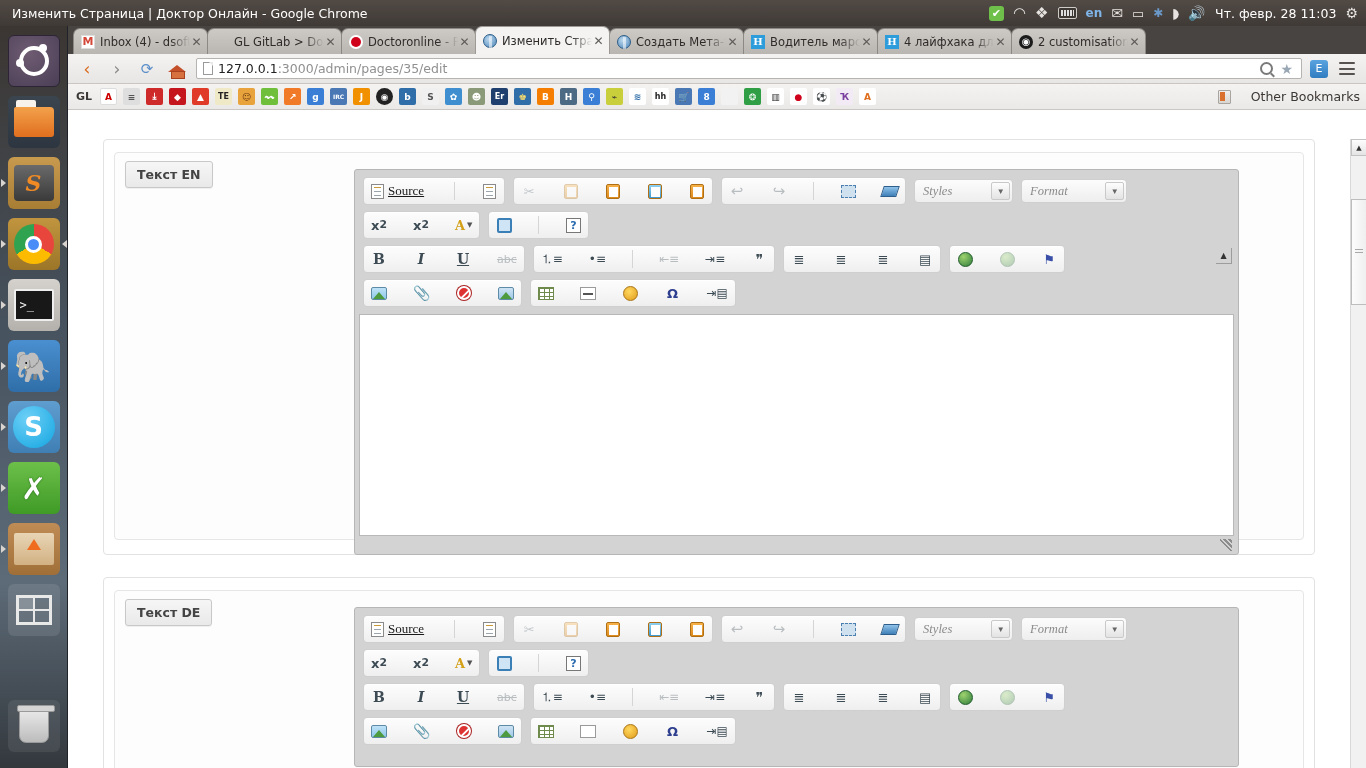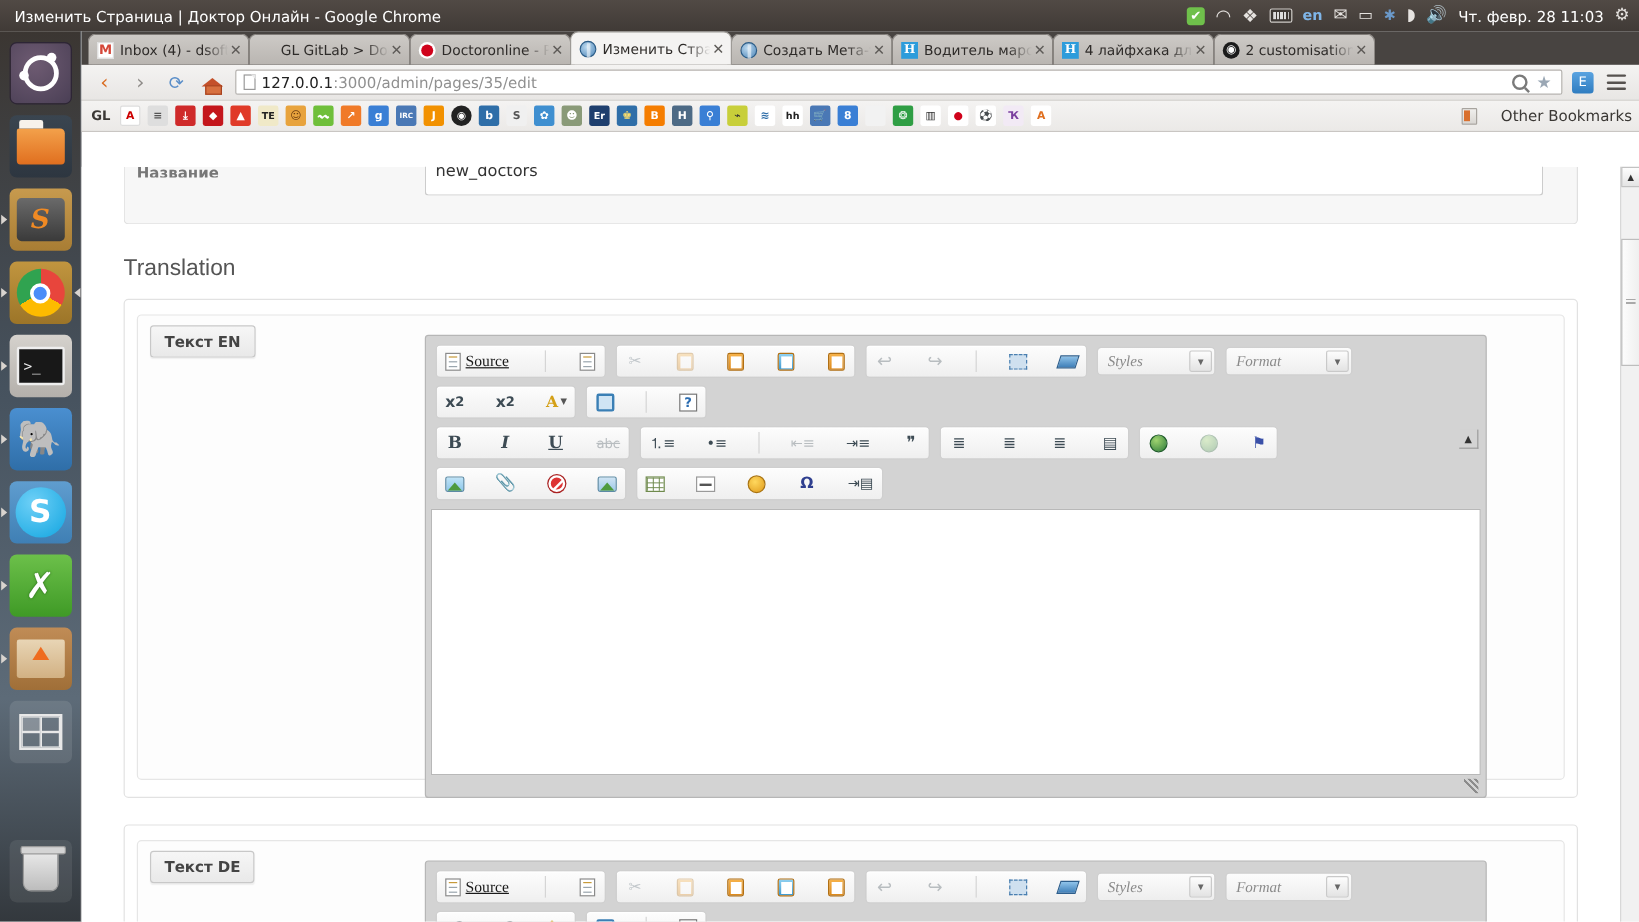--- a/index.html
+++ b/index.html
@@ -520,26 +520,21 @@
     <span id="other-bm">
       <span class="fold-ic"></span>
       <span>Other Bookmarks</span>
     </span>
   </div>
 
   <div id="viewport">
     <div id="page">
       <div class="container">
 
-        <div class="field-row-partial">
-          <div class="lbl-partial">Название</div>
-          <div class="inp-partial">new_doctors</div>
-        </div>
-
-        <h2 class="sect">Translation</h2>
+
 
         <div class="panel">
           <div class="panel-inner">
             <span class="tag-label">Текст EN</span>
 
             <div class="cke">
               <div class="cke-toolbar">
                 <div class="tgroup">
                   <span class="tb">
                       <span class="i-doc">

